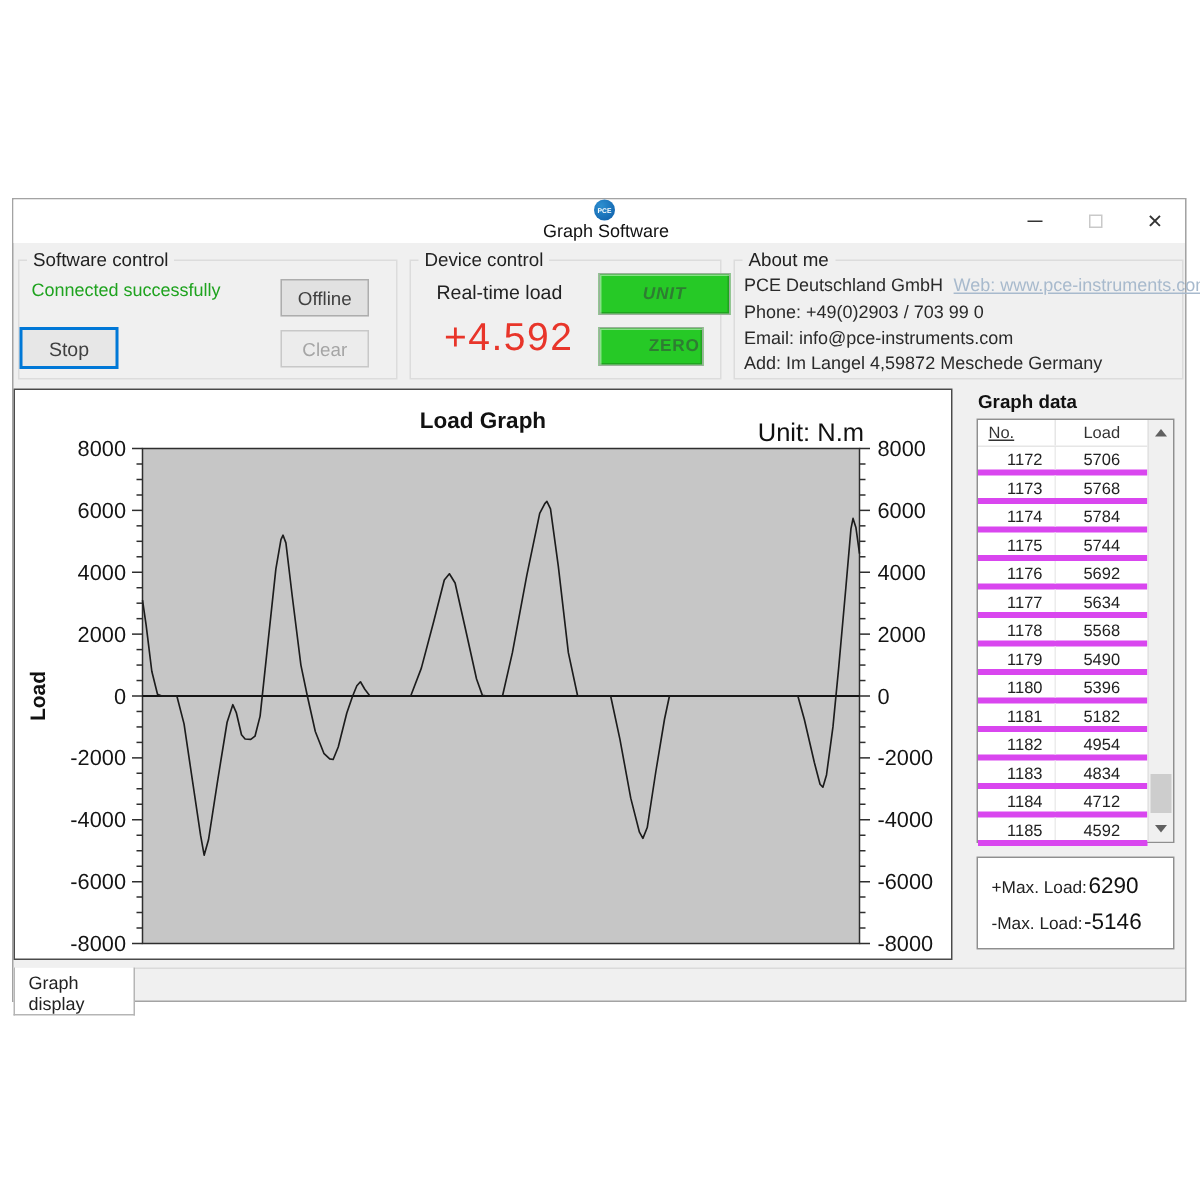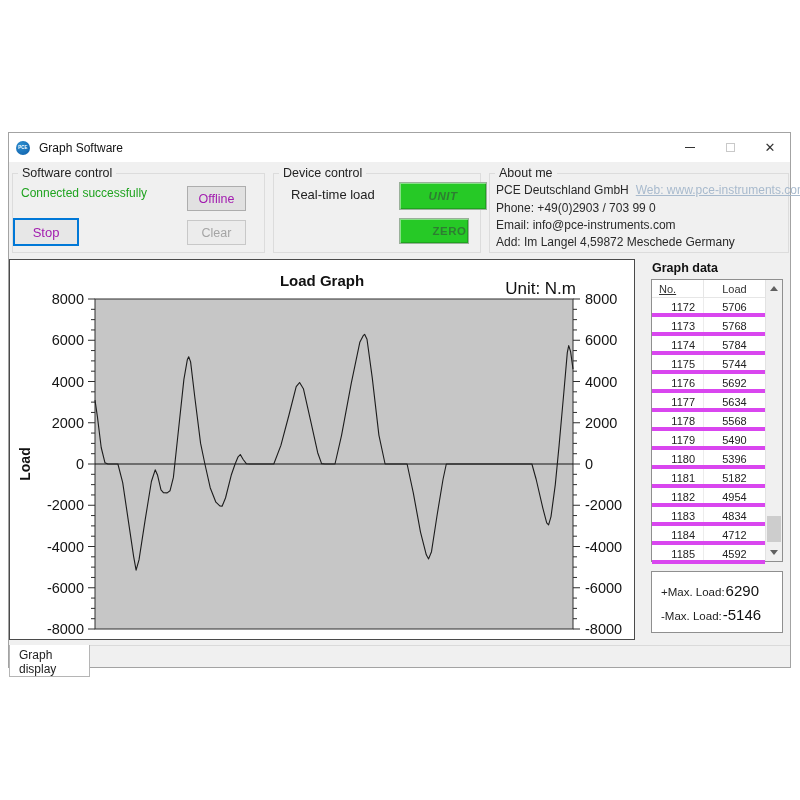--- a/index.html
+++ b/index.html
@@ -4,42 +4,42 @@
 <style>
   * { margin:0; padding:0; box-sizing:border-box; }
   html,body { width:800px; height:800px; background:#ffffff; font-family:"Liberation Sans", sans-serif; overflow:hidden; }
 
   .window {
     position:absolute; left:8px; top:132px; width:783px; height:536px;
     background:#f0f0f0; border:1px solid #a3a3a3;
   }
   .titlebar {
     position:absolute; left:0; top:0; right:0; height:29px; background:#ffffff;
-    display:flex; align-items:center;
+    display:flex; align-items:center;flex-direction:column;
   }
   .app-icon {
     width:14px; height:14px; border-radius:50%; margin-left:7px;
     background:radial-gradient(circle at 35% 30%, #2d8fd0, #0c5ca8);
     color:#fff; font-size:4.5px; font-weight:bold; display:flex; align-items:center; justify-content:center;
   }
   .title-text { font-size:12px; color:#111; margin-left:9px; }
   .winbtns { position:absolute; right:0; top:0; height:29px; display:flex; }
   .winbtn { width:40px; height:29px; display:flex; align-items:center; justify-content:center; }
   .glyph-min { width:10px; height:1px; background:#333; display:block; }
   .glyph-max { width:9px; height:9px; border:1px solid #c9c9c9; display:block; }
   .glyph-close { font-size:13px; color:#333; line-height:1; }
 
   .groupbox { position:absolute; border:1px solid #dcdcdc; background:transparent; }
   .gb-label { position:absolute; top:-8px; left:5px; background:#f0f0f0; padding:0 4px; font-size:12.5px; color:#222; white-space:nowrap; }
 
   .status-text { position:absolute; font-size:12px; color:#1fa31f; white-space:nowrap; }
 
   .btn {
     position:absolute; background:#e1e1e1; border:1px solid #adadad;
-    font-size:12.5px; color:#a21caf; display:flex; align-items:center; justify-content:center;
+    font-size:12.5px; color:#404040; display:flex; align-items:center; justify-content:center;
     font-family:"Liberation Sans", sans-serif;
   }
   .btn-stop { border:2px solid #0078d7; background:#e7e7e7; font-size:13px; }
   .btn-disabled { background:#ececec; border:1px solid #c8c8c8; color:#a5a5a5; }
   .btn-green {
     background:#26c926; border:1px solid #9ab09a;
     box-shadow: inset 1px 1px 0 rgba(255,255,255,.45), inset -1px -1px 0 rgba(0,0,0,.18);
     color:#2e7d32; font-weight:bold; font-size:11.5px; letter-spacing:.5px;
   }
 
@@ -119,20 +119,21 @@
   </div>
   <div class="status-text" style="left:12px; top:53px;">Connected successfully</div>
   <button class="btn" style="left:178px; top:53px; width:59px; height:25px;">Offline</button>
   <button class="btn btn-stop" style="left:4px; top:85px; width:66px; height:28px;">Stop</button>
   <button class="btn btn-disabled" style="left:178px; top:87px; width:59px; height:25px;">Clear</button>
 
   <div class="groupbox" style="left:264px; top:40px; width:208px; height:80px;">
     <span class="gb-label">Device control</span>
   </div>
   <div class="realtime-label" style="left:282px; top:54px;">Real-time load</div>
+  <div class="load-value" style="left:287px; top:76px;">+4.592</div>
   <button class="btn btn-green" style="left:390px; top:49px; width:88px; height:28px;font-style:italic;">UNIT</button>
   <button class="btn btn-green" style="left:390px; top:85px; width:70px; height:26px;padding-left:31px;">ZERO</button>
 
   <div class="groupbox" style="left:480px; top:40px; width:300px; height:80px;">
     <span class="gb-label">About me</span>
   </div>
   <div class="about-line" style="left:487px; top:50px;">
     <span>PCE Deutschland GmbH</span><a class="web-link" href="#">Web:  www.pce-instruments.com</a>
   </div>
   <div class="about-line" style="left:487px; top:68px;">Phone: +49(0)2903 / 703 99 0</div>

